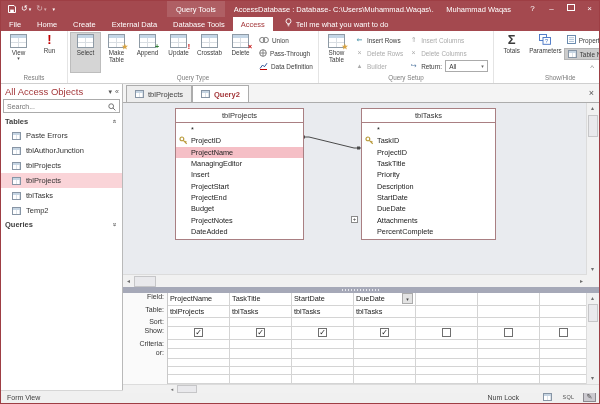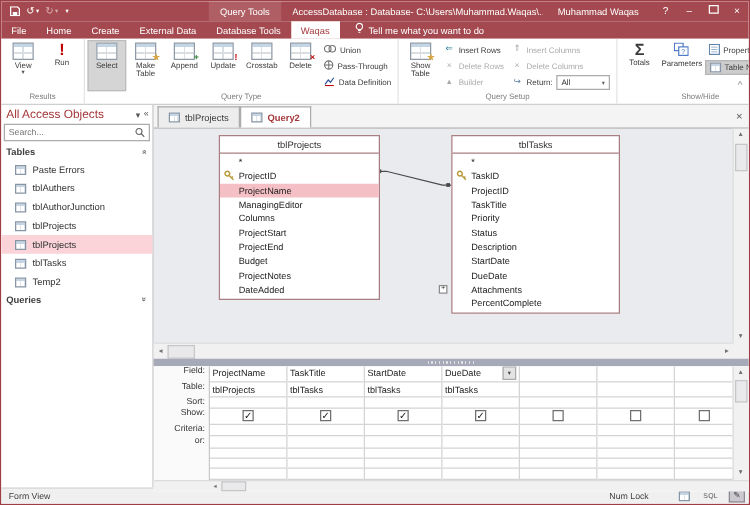--- a/index.html
+++ b/index.html
@@ -153,21 +153,21 @@
     </div>
   </div>
 
   <div class="tabrow">
     <div id="ribbon-tabs" style="display:flex;align-items:stretch;">
         <div class="rtab">File</div>
         <div class="rtab">Home</div>
         <div class="rtab">Create</div>
         <div class="rtab">External Data</div>
         <div class="rtab">Database Tools</div>
-        <div class="rtab active">Waqas</div>
+        <div class="rtab active">Access</div>
       </div>
     <div class="tellme">
       <span><svg width="7" height="10" viewBox="0 0 7 10">
             <circle cx="3.5" cy="3.2" r="2.5" fill="none" stroke="#fff" stroke-width="0.9"></circle>
             <path d="M2.4 6.4 h2.2 M2.7 7.8 h1.6" stroke="#fff" stroke-width="0.9"></path>
           </svg></span>
       <span>Tell me what you want to do</span>
     </div>
   </div>
 
@@ -341,24 +341,20 @@
             </svg></span>
       </div>
       <div class="sb-group-h">
         <span>Tables</span>
         <span class="chev up">«</span>
       </div>
       <div id="nav-list">
           <div class="nav-item">
             <span class="tico"></span>
             <span>Paste Errors</span>
-          </div>
-          <div class="nav-item">
-            <span class="tico"></span>
-            <span>tblAuthers</span>
           </div>
           <div class="nav-item">
             <span class="tico"></span>
             <span>tblAuthorJunction</span>
           </div>
           <div class="nav-item">
             <span class="tico"></span>
             <span>tblProjects</span>
           </div>
           <div class="nav-item sel">
@@ -425,21 +421,21 @@
                 </span>
                 <span>ProjectID</span>
               </div>
               <div class="frow sel">
                 <span>ProjectName</span>
               </div>
               <div class="frow">
                 <span>ManagingEditor</span>
               </div>
               <div class="frow">
-                <span>Columns</span>
+                <span>Insert</span>
               </div>
               <div class="frow">
                 <span>ProjectStart</span>
               </div>
               <div class="frow">
                 <span>ProjectEnd</span>
               </div>
               <div class="frow">
                 <span>Budget</span>
               </div>
@@ -467,23 +463,20 @@
                 <span>TaskID</span>
               </div>
               <div class="frow">
                 <span>ProjectID</span>
               </div>
               <div class="frow">
                 <span>TaskTitle</span>
               </div>
               <div class="frow">
                 <span>Priority</span>
-              </div>
-              <div class="frow">
-                <span>Status</span>
               </div>
               <div class="frow">
                 <span>Description</span>
               </div>
               <div class="frow">
                 <span>StartDate</span>
               </div>
               <div class="frow">
                 <span>DueDate</span>
               </div>

